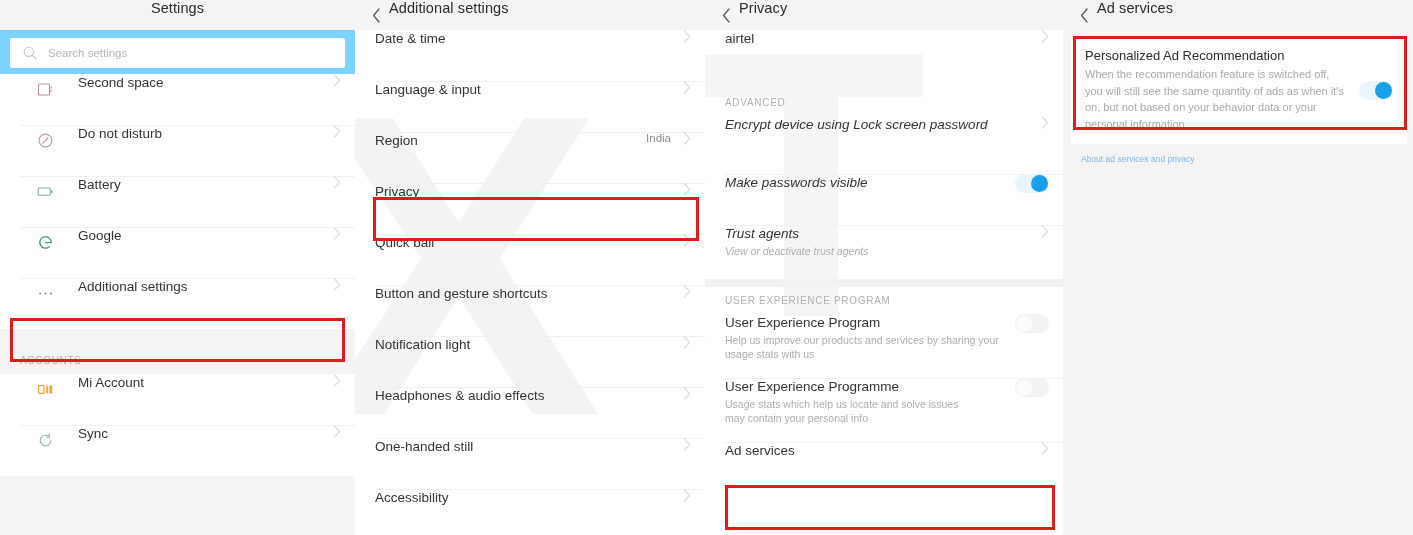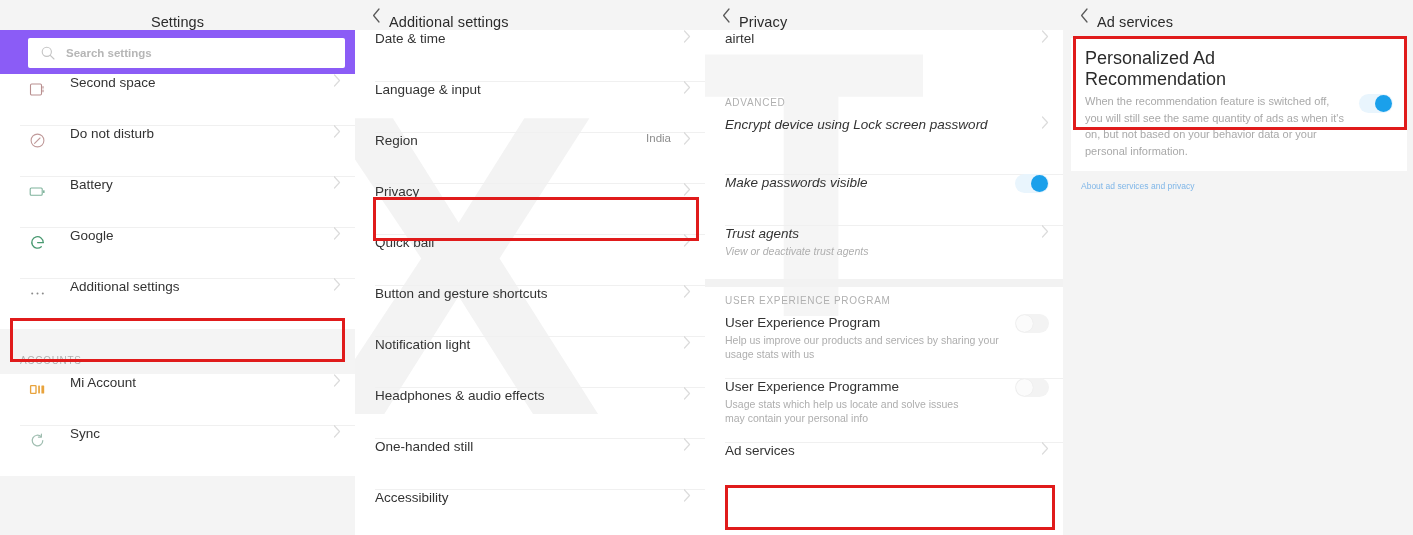--- a/index.html
+++ b/index.html
@@ -14,21 +14,21 @@
 
   .panel{position:relative;height:535px;background:#fafafa;overflow:hidden;flex:none;}
   .p1{width:355px;}
   .p2{width:350px;}
   .p3{width:358px;}
   .p4{width:350px;}
 
   
   .hdr{
     height:30px;background:#f4f4f4;
-    display:flex;align-items:flex-end;
+    display:flex;align-items:flex-start;
     position:relative;flex:none;
   }
   .hdr.centered{justify-content:center;}
   .back-ic{
     width:26px;height:30px;display:flex;align-items:center;justify-content:center;
     flex:none;margin-left:8px;
   }
   .back-ic svg{display:block;}
   .hdr-title{
     font-size:14.5px;color:#2b2b2b;letter-spacing:.1px;
@@ -48,34 +48,34 @@
   }
   .wm-x{
     left:-40px;top:20px;font-size:430px;opacity:.62;
   }
   .wm-t{
     left:-10px;top:-35px;font-size:380px;opacity:.5;letter-spacing:-14px;
   }
 
   .card{background:#ffffff;position:relative;z-index:2;}
 
-  .srch-wrap{padding:8px 10px 6px 28px;background:#8b5cf6;position:relative;z-index:3;font-weight:bold;}
+  .srch-wrap{padding:8px 10px 6px 10px;background:#7dd3fc;position:relative;z-index:3;}
   .srch{
     height:30px;background:#fff;border-radius:2px;
     display:flex;align-items:center;padding:0 12px;
   }
   .srch-ic{width:16px;height:16px;flex:none;opacity:.45;margin-right:10px;}
   .srch-ph{font-size:11.5px;color:#b6b6b6;}
 
   .row{
     position:relative;display:flex;align-items:flex-start;
     min-height:51px;padding:0 14px 0 20px;background:transparent;
     z-index:2;
   }
-  .row.withicon{padding-left:22px;}
+  .row.withicon{padding-left:30px;}
   .row + .row::before{
     content:"";position:absolute;left:20px;right:0;top:0;height:1px;background:#f0f0f0;
   }
   .row.noline::before{display:none;}
   .ic{
     width:30px;height:30px;flex:none;display:flex;align-items:center;justify-content:center;
     margin-right:18px;
   }
   .lbl{
     font-size:13.5px;color:#333;flex:1;line-height:1.35;
@@ -114,21 +114,21 @@
     position:absolute;border:3px solid #e01b1b;z-index:20;pointer-events:none;
     box-sizing:border-box;
   }
 
   
   .p4card{
     background:#fff;margin:8px 6px 0 8px;padding:10px 14px 12px 14px;
     position:relative;z-index:2;display:flex;align-items:center;
   }
   .p4txt{flex:1;padding-right:14px;}
-  .p4title{font-size:18px;color:#2b2b2b;font-weight:400;margin-bottom:3px;}
+  .p4title{font-size:13px;color:#2b2b2b;font-weight:400;margin-bottom:3px;}
   .p4desc{font-size:11px;color:#a9a9a9;line-height:1.5;}
   .p4link{
     font-size:8.5px;color:#7fb6e8;padding:10px 0 0 18px;position:relative;z-index:2;
   }
 </style>
 </head>
 <body>
 
 <div class="screens">
 

